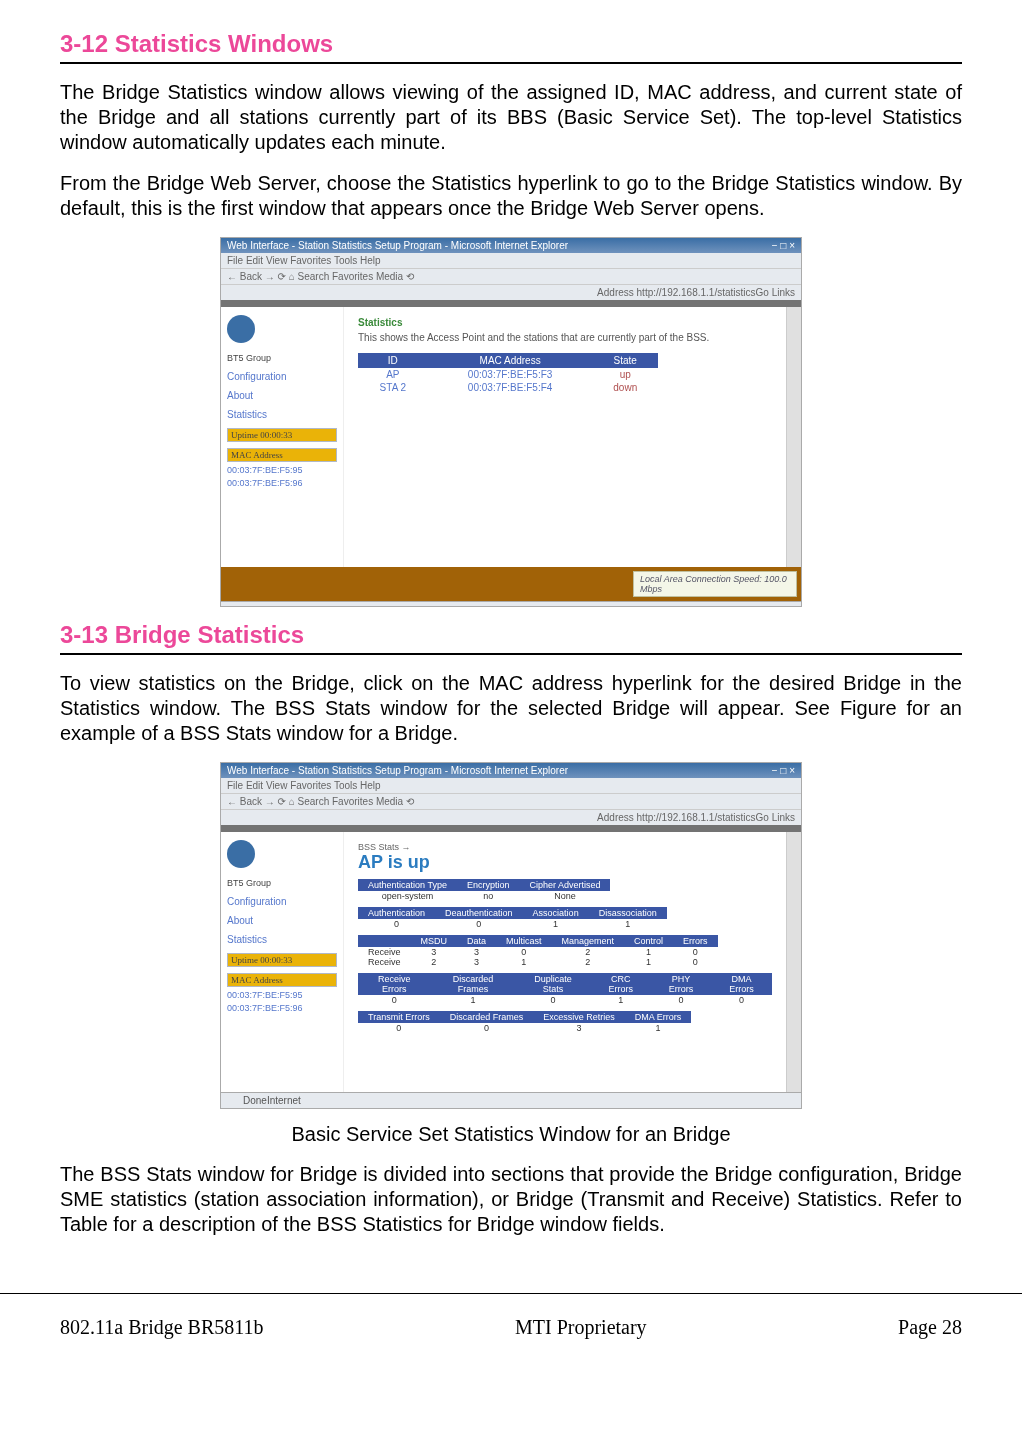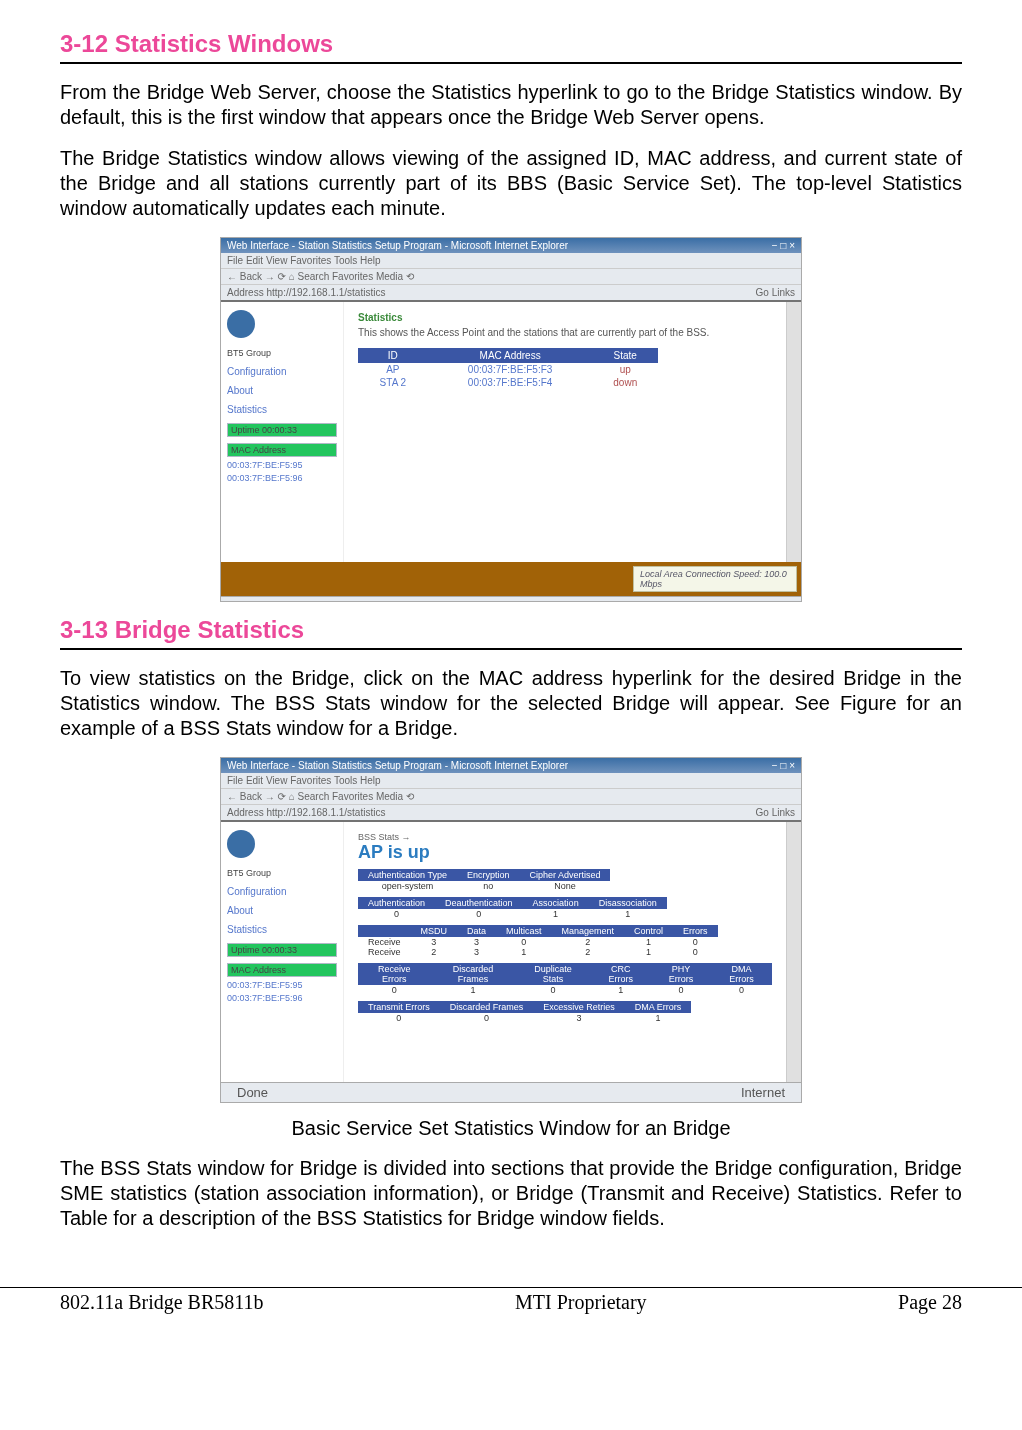--- a/index.html
+++ b/index.html
@@ -59,23 +59,23 @@
     font-size: 10px;
     border-bottom: 1px solid #ccc;
     display: flex;
     align-items: center;
     color: #666;
   }
   .ss-address {
     background: #e6eaef;
     padding: 2px 6px;
     font-size: 10px;
-    border-bottom: 2px solid #737373;
-    display: flex;
-    justify-content: space-between;
+    border-bottom: 7px solid #737373;
+    display: flex;
+    justify-content: flex-end;
     color: #666;
   }
   .ss-body {
     display: flex;
     background: #fff;
     min-height: 260px;
   }
   .ss-sidebar {
     width: 110px;
     padding: 8px 6px;
@@ -96,25 +96,26 @@
     margin: 8px 0;
     font-size: 10px;
   }
   .ss-side-head {
     color: #444;
     font-size: 9px;
     margin: 8px 0 2px 0;
   }
   .ss-side-box {
     border: 1px solid #b0b8c8;
-    background: #22c55e;
+    background: #eab308;
     font-size: 9px;
     color: #444;
     padding: 1px 3px;
     margin-top: 6px;
+    font-family: Liberation Serif, serif;
   }
   .ss-side-mac {
     color: #5577cc;
     font-size: 9px;
     margin: 3px 0;
   }
   .ss-content {
     flex: 1;
     padding: 10px 14px;
     font-size: 10px;
@@ -152,24 +153,24 @@
     border: 1px solid #c0c0a0;
     font-size: 9px;
     padding: 2px 6px;
     margin: 4px 4px 4px auto;
     width: 150px;
     color: #556;
   }
   .ss-status {
     background: #e6eaef;
     border-top: 1px solid #aaa;
-    font-size: 13px;
-    padding: 2px 16px;
-    display: flex;
-    justify-content: space-between;
+    font-size: 10px;
+    padding: 2px 22px;
+    display: flex;
+    justify-content: flex-start;
     color: #555;
   }
   .ss-scroll {
     width: 14px;
     background: #e0e0e0;
     border-left: 1px solid #ccc;
   }
   .stat-table {
     border-collapse: collapse;
     font-size: 9px;
@@ -193,37 +194,37 @@
     margin-bottom: 6px;
   }
   .caption {
     text-align: center;
     font-size: 20px;
     margin: 6px 0 16px 0;
   }
   .footer {
     border-top: 1px solid #000;
     margin-top: 30px;
-    padding: 3px 60px 20px 60px;
+    padding: 22px 60px 20px 60px;
     display: flex;
     justify-content: space-between;
     font-family: "Times New Roman", Times, serif;
     font-size: 20px;
   }
 </style>
 </head>
 <body>
 
 <div class="page">
 
   <h2 class="section-head">3-12 Statistics Windows</h2>
   <div class="rule"></div>
 
+  <p class="body-text">The Bridge Statistics window allows viewing of the assigned ID, MAC address, and current state of the Bridge and all stations currently part of its BBS (Basic Service Set). The top-level Statistics window automatically updates each minute.</p>
   <p class="body-text">From the Bridge Web Server, choose the Statistics hyperlink to go to the Bridge Statistics window. By default, this is the first window that appears once the Bridge Web Server opens.</p>
-  <p class="body-text">The Bridge Statistics window allows viewing of the assigned ID, MAC address, and current state of the Bridge and all stations currently part of its BBS (Basic Service Set). The top-level Statistics window automatically updates each minute.</p>
 
   <div class="screenshot">
     <div class="ss-titlebar">
       <span>Web Interface - Station Statistics Setup Program - Microsoft Internet Explorer</span>
       <span>− □ ×</span>
     </div>
     <div class="ss-menu">File   Edit   View   Favorites   Tools   Help</div>
     <div class="ss-toolbar">← Back  →  ⟳  ⌂  Search  Favorites  Media  ⟲</div>
     <div class="ss-address">
       <span><span>Address</span> <span>http://192.168.1.1/statistics</span></span>

